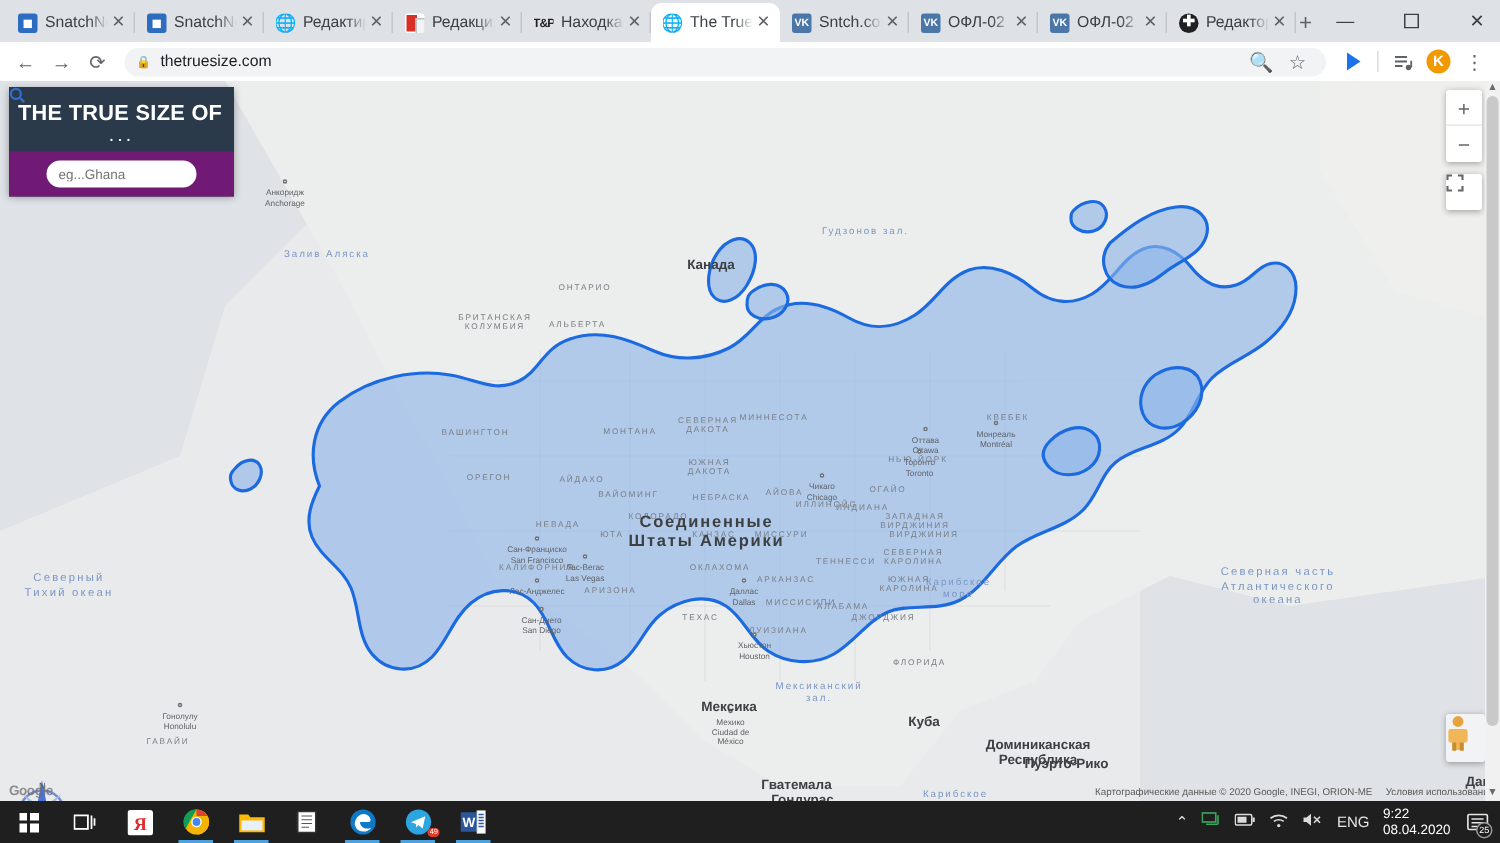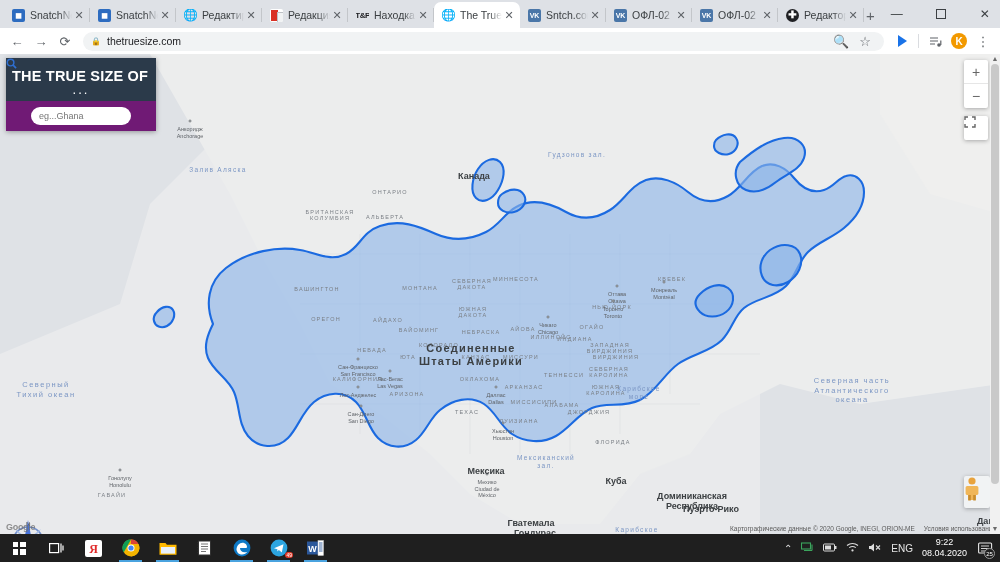--- a/index.html
+++ b/index.html
@@ -153,21 +153,21 @@
              grid-template-rows: 1fr 1fr; gap: 1.5px; }
   .winlogo span { background: #fff; }
   .tb-search { width: 232px; height: 22px; background: #fff; display: flex; align-items: center;
                padding: 0 8px; font-size: 9.5px; color: #3b3b3b; gap: 7px; }
   .tb-icons { display: flex; align-items: center; height: 28px; }
   .tbi { width: 37px; height: 28px; display: flex; align-items: center; justify-content: center;
          position: relative; }
   .tbi.running::after { content:""; position:absolute; bottom:0; left:7px; right:7px; height:2px; background:#4aa3df; }
   .tray { margin-left: auto; display: flex; align-items: center; gap: 9px; padding-right: 6px;
           color: #e6e6e6; font-size: 9px; }
-  .clock { text-align: center; font-size: 9px; line-height: 11px; color: #fff; }
+  .clock { text-align: left; font-size: 9px; line-height: 11px; color: #fff; }
   .tray-ico { font-size: 10px; color: #e6e6e6; }
   .notif { position: relative; width: 18px; height: 18px; display:flex;align-items:center;justify-content:center;}
   .notif-badge { position: absolute; right: -1px; bottom: -2px; background: #1f1f1f; color: #fff;
                  border: 1px solid #9a9a9a; border-radius: 50%; font-size: 6px; width: 11px; height: 11px;
                  display: flex; align-items: center; justify-content: center; }
 </style>
 </head>
 <body>
 
 <div class="browser">

